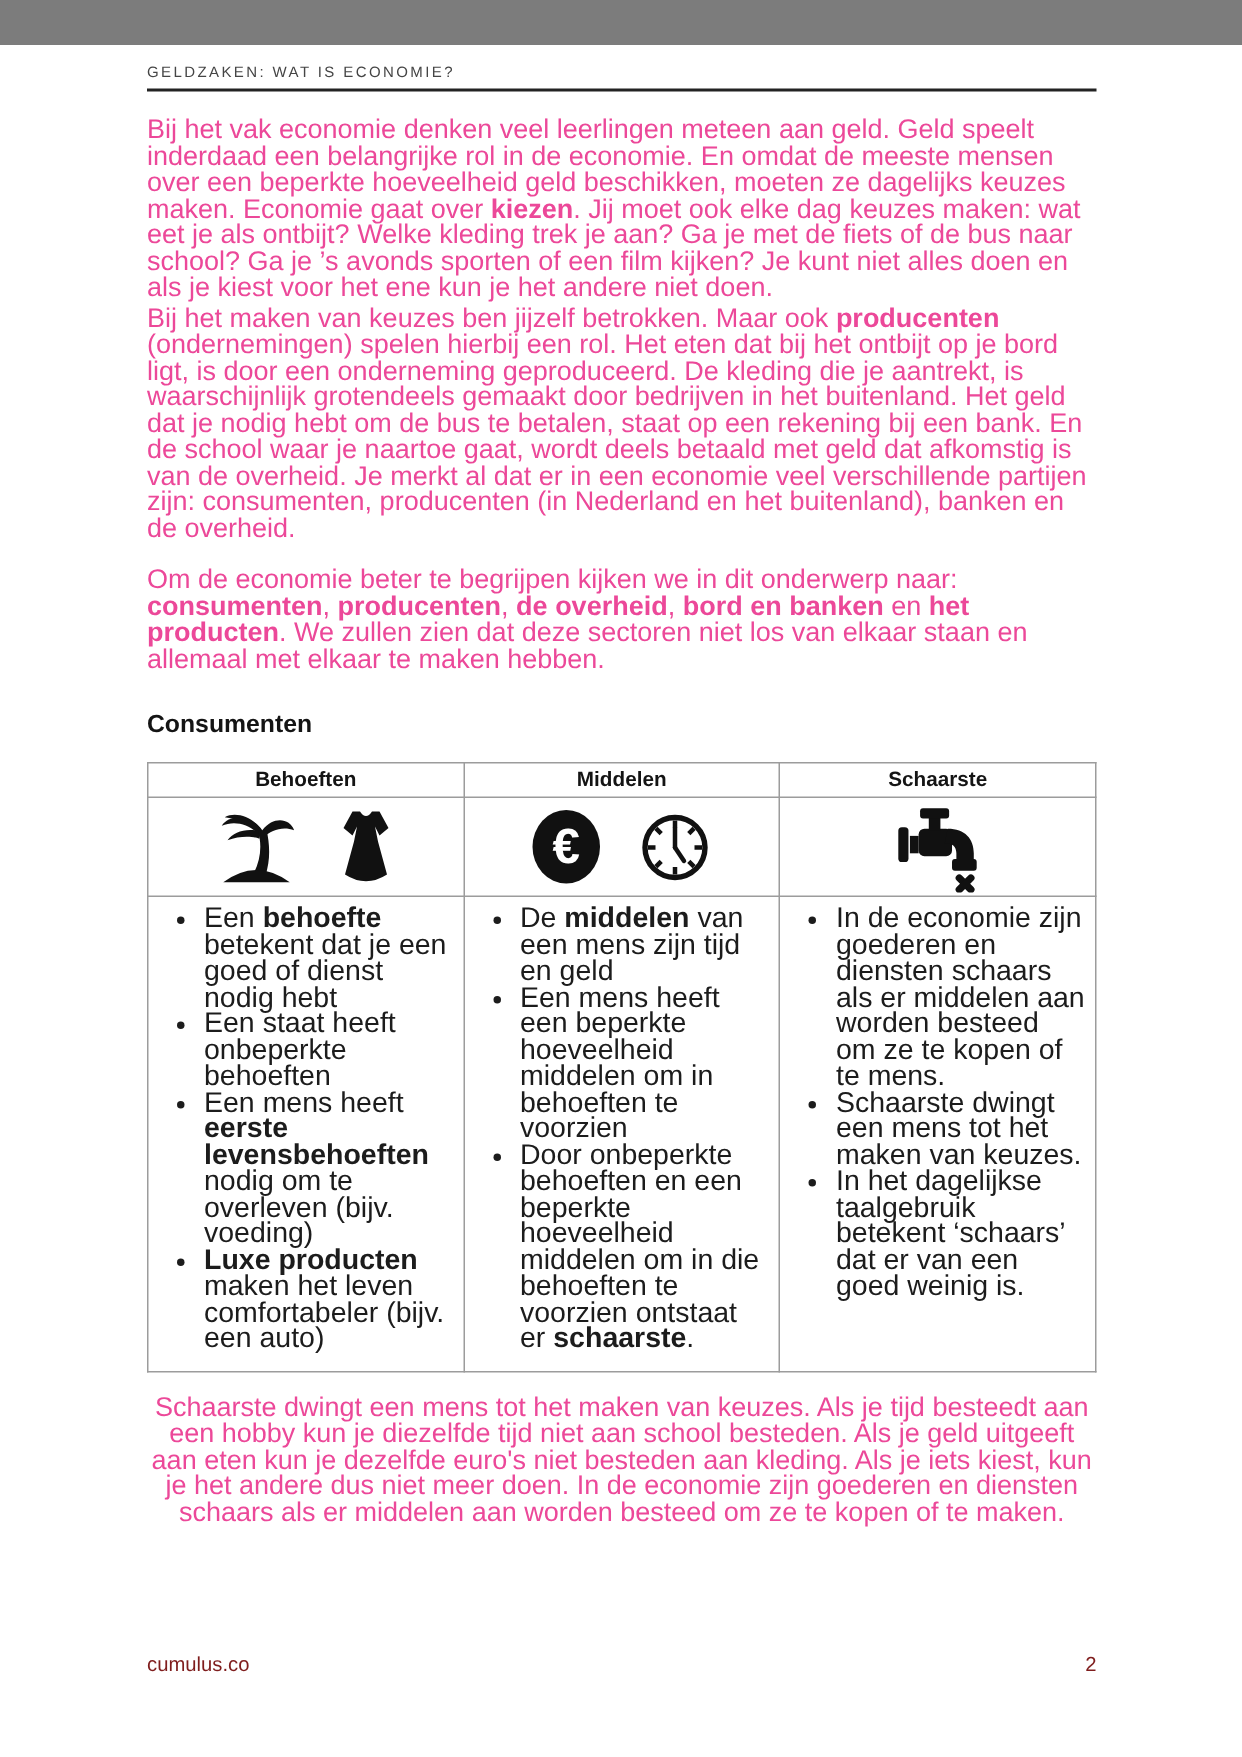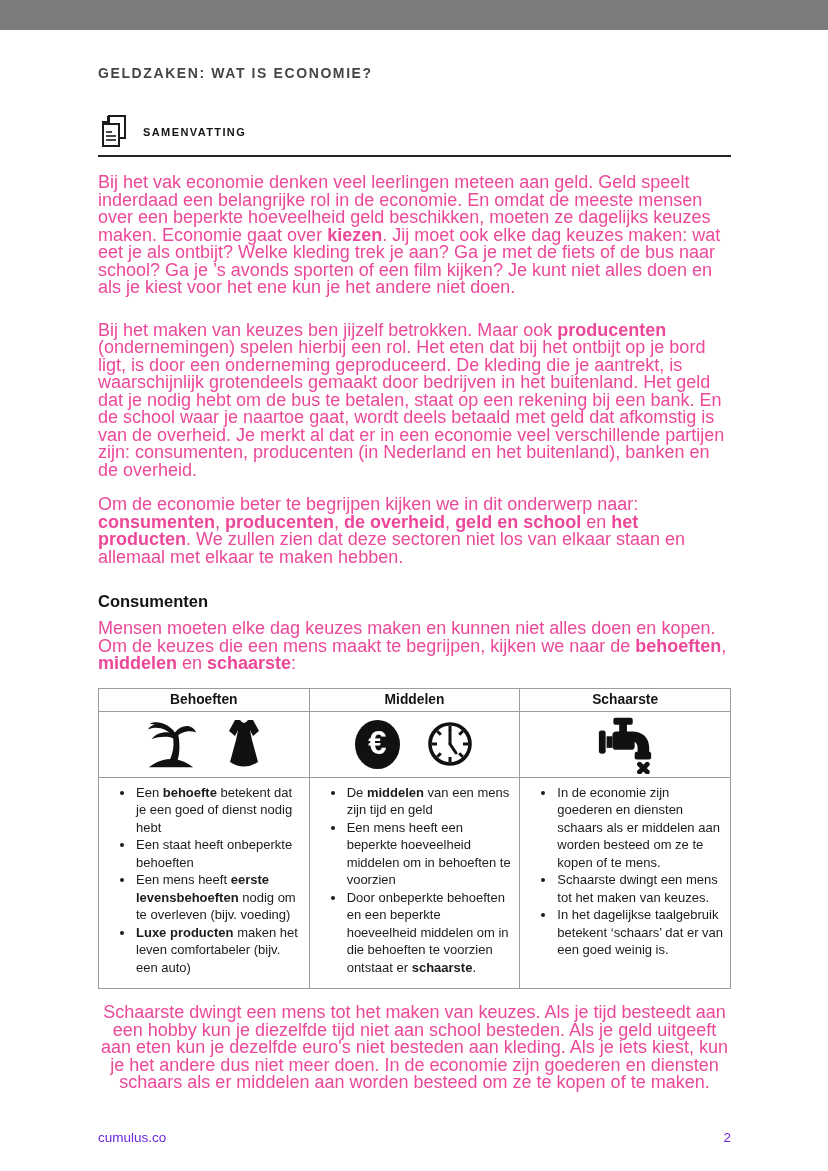--- a/index.html
+++ b/index.html
@@ -9,25 +9,25 @@
     background: #ffffff;
     font-family: "Liberation Sans", sans-serif;
     color: #1f1f1f;
     position: relative;
     overflow: hidden;
   }
   .top-band { width: 100%; height: 30px; background: #7c7c7c; }
   .page { padding: 0 97px 0 98px; }
 
   .doc-kicker {
-    margin-top: 35px;
-    font-size: 14px;
+    margin-top: 13px;
+    font-size: 10px;
     letter-spacing: 1.6px;
     color: #454545;
-    font-weight: 700;
+    font-weight: 400;
   }
 
   .summary-row {
     margin-top: 33px;
     display: flex;
     align-items: center;
     gap: 13px;
   }
   .summary-row svg { display: block; }
   .summary-label {
@@ -41,21 +41,21 @@
     height: 2px;
     background: #232323;
     border: none;
   }
 
   .body-text {
     font-size: 18px;
     line-height: 17.5px;
     color: #ec4899;
   }
-  p.body-text { margin-top: 25px; }
+  p.body-text { margin-top: 3px; }
   p.p-first { margin-top: 17px; }
   b { font-weight: 700; }
 
   h2.section-title {
     margin-top: 26px;
     font-size: 16.5px;
     font-weight: 700;
     color: #141414;
   }
   p.section-intro { margin-top: 9px; }
@@ -100,73 +100,55 @@
   }
   .bullet-cell {
     vertical-align: top;
     padding: 6px 6px 12px 6px;
   }
   .bullet-cell ul {
     list-style: disc outside;
     padding-left: 30px;
   }
   .bullet-cell li {
-    font-size: 13px;
+    font-size: 19px;
     line-height: 17.5px;
     color: #1c1c1c;
     padding-left: 1px;
   }
 
   p.closing { margin-top: 15px; text-align: center; }
 
   .footer {
     position: absolute;
     left: 98px; right: 97px;
-    top: 1130px;
+    top: 1102px;
     display: flex;
     justify-content: space-between;
     font-size: 13.5px;
-    color: #6d28d9;
+    color: #7f1d1d;
   }
 </style>
 </head>
 <body>
 
 <div class="top-band"></div>
 
 <div class="page">
 
   <div class="doc-kicker">GELDZAKEN: WAT IS ECONOMIE?</div>
 
-  <div class="summary-row">
-    <span>
-      <svg width="32" height="36" viewBox="0 0 32 36">
-        <g fill="#ffffff" stroke="#1a1a1a" stroke-width="2">
-          <path d="M11 2 L27 2 L27 24 L11 24 Z"></path>
-          <path d="M10 2 L10 8 L4 8" fill="none"></path>
-          <rect x="5" y="10" width="16" height="22"></rect>
-        </g>
-        <g stroke="#1a1a1a" stroke-width="1.6">
-          <line x1="8" y1="18" x2="14" y2="18"></line>
-          <line x1="8" y1="22" x2="18" y2="22"></line>
-          <line x1="8" y1="26" x2="18" y2="26"></line>
-        </g>
-      </svg>
-    </span>
-    <span class="summary-label">SAMENVATTING</span>
-  </div>
 
   <hr class="rule">
 
   <p class="body-text p-first">Bij het vak economie denken veel leerlingen meteen aan geld. Geld speelt inderdaad een belangrijke rol in de economie. En omdat de meeste mensen over een beperkte hoeveelheid geld beschikken, moeten ze dagelijks keuzes maken. Economie gaat over <b>kiezen</b>. Jij moet ook elke dag keuzes maken: wat eet je als ontbijt? Welke kleding trek je aan? Ga je met de fiets of de bus naar school? Ga je ’s avonds sporten of een film kijken? Je kunt niet alles doen en als je kiest voor het ene kun je het andere niet doen.</p>
   <p class="body-text">Bij het maken van keuzes ben jijzelf betrokken. Maar ook <b>producenten</b> (ondernemingen) spelen hierbij een rol. Het eten dat bij het ontbijt op je bord ligt, is door een onderneming geproduceerd. De kleding die je aantrekt, is waarschijnlijk grotendeels gemaakt door bedrijven in het buitenland. Het geld dat je nodig hebt om de bus te betalen, staat op een rekening bij een bank. En de school waar je naartoe gaat, wordt deels betaald met geld dat afkomstig is van de overheid. Je merkt al dat er in een economie veel verschillende partijen zijn: consumenten, producenten (in Nederland en het buitenland), banken en de overheid.</p>
-  <p class="body-text" style="margin-top:17px">Om de economie beter te begrijpen kijken we in dit onderwerp naar: <b>consumenten</b>, <b>producenten</b>, <b>de overheid</b>, <b>geld en school</b> en <b>het producten</b>. We zullen zien dat deze sectoren niet los van elkaar staan en allemaal met elkaar te maken hebben.</p>
+  <p class="body-text" style="margin-top:17px">Om de economie beter te begrijpen kijken we in dit onderwerp naar: <b>consumenten</b>, <b>producenten</b>, <b>de overheid</b>, <b>bord en banken</b> en <b>het producten</b>. We zullen zien dat deze sectoren niet los van elkaar staan en allemaal met elkaar te maken hebben.</p>
 
   <h2 class="section-title">Consumenten</h2>
-  <p class="body-text section-intro">Mensen moeten elke dag keuzes maken en kunnen niet alles doen en kopen. Om de keuzes die een mens maakt te begrijpen, kijken we naar de <b>behoeften</b>, <b>middelen</b> en <b>schaarste</b>:</p>
 
   <table class="concept-table">
     <tbody>
         <tr>
       <th>Behoeften</th>
       <th>Middelen</th>
       <th>Schaarste</th>
     </tr>
     <tr>
       <td class="icon-cell">

